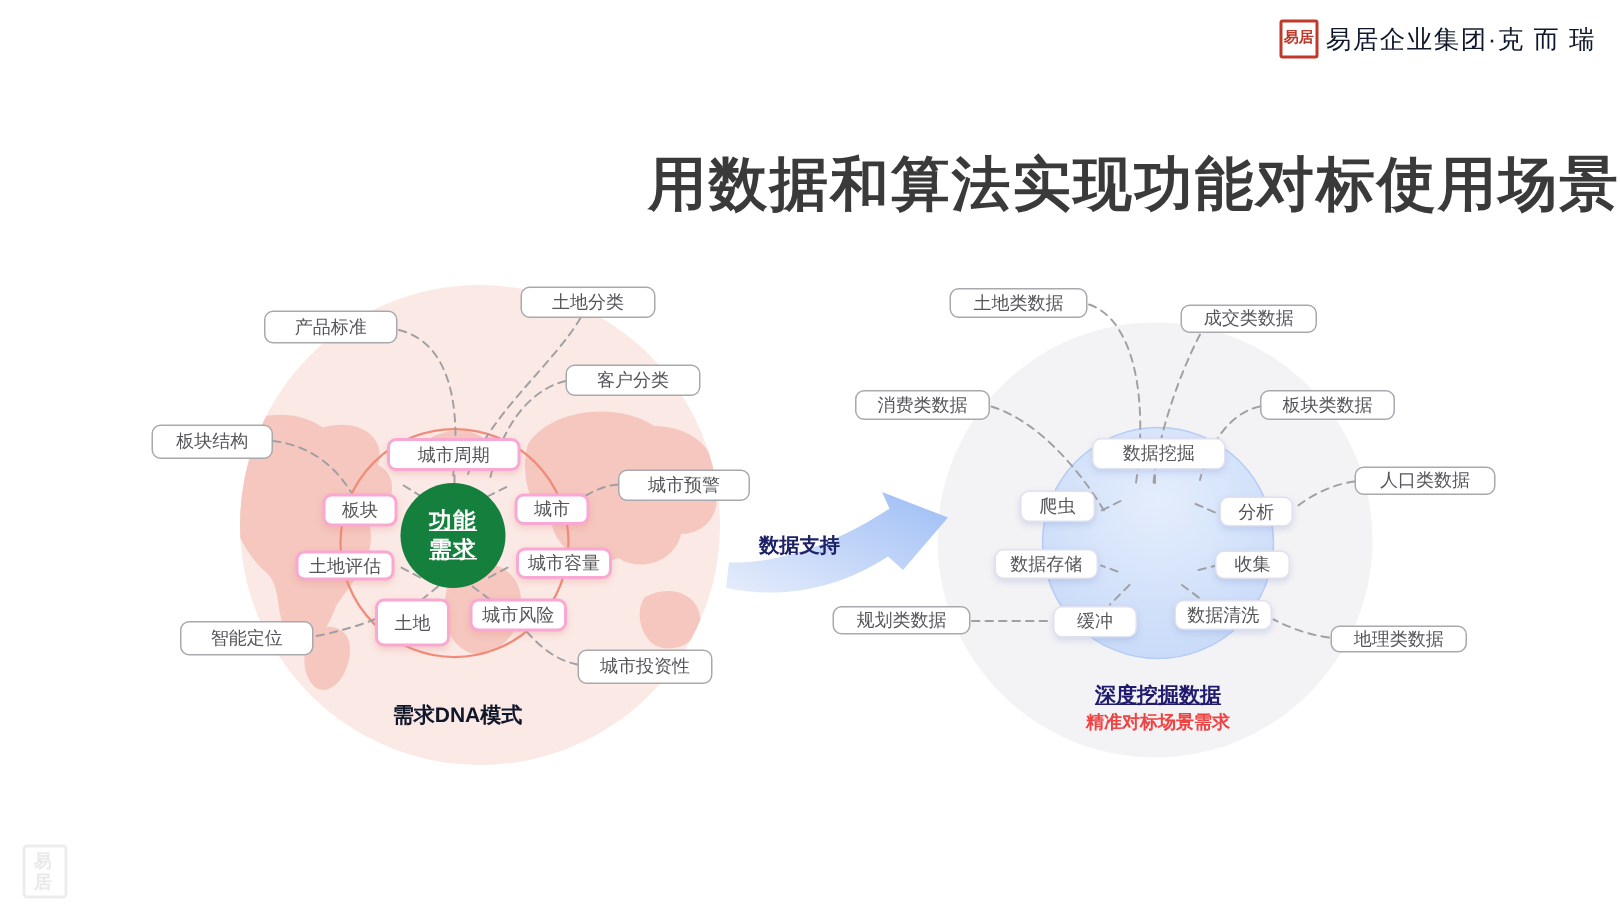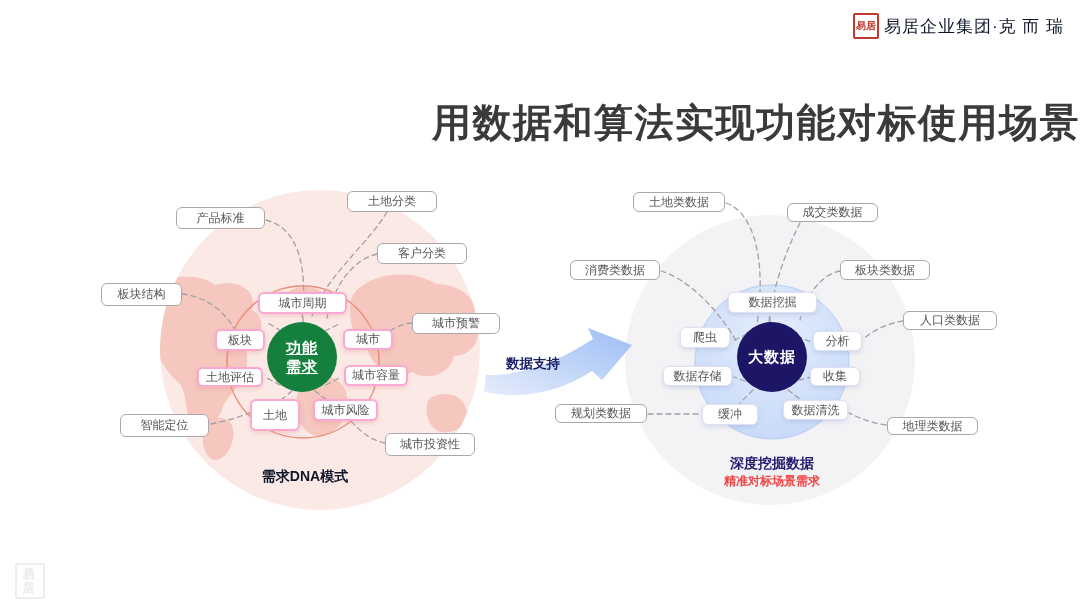--- a/index.html
+++ b/index.html
@@ -40,21 +40,21 @@
   }
   .cc-left  { left:267px; top:322px; width:70px; height:70px; background:#15803d; font-size:15px;text-decoration:underline; }
   .cc-left span { display:block; width:34px; line-height:1.3; letter-spacing:1px; }
   .cc-right { left:737px; top:322px; width:70px; height:70px; background:#1d1666; font-size:15px; letter-spacing:1px; }
   .caption-left {
     position:absolute; left:230px; top:468px; width:150px; text-align:center;
     font-size:14px; font-weight:bold; color:#0f172a;
   }
   .caption-right {
     position:absolute; left:697px; top:455px; width:150px; text-align:center;
-    font-size:14px; font-weight:bold; color:#201b6e;
+    font-size:14px; font-weight:bold; color:#201b6e;text-decoration:underline;
   }
   .subcaption-right {
     position:absolute; left:690px; top:473px; width:164px; text-align:center;
     font-size:12px; color:#ef4444; font-weight:bold;
   }
   .arrow-label {
     position:absolute; left:506px; top:355px; font-size:13.5px; font-weight:bold; color:#1d2166;
   }
 </style>
 </head>
@@ -167,19 +167,16 @@
   <div class="node node-gray" style="left:887px;top:417px;width:91px;height:18px">地理类数据</div>
 
   <div class="node node-blue" style="left:728px;top:292px;width:89px;height:21px">数据挖掘</div>
   <div class="node node-blue" style="left:680px;top:327px;width:50px;height:21px">爬虫</div>
   <div class="node node-blue" style="left:813px;top:331px;width:49px;height:20px">分析</div>
   <div class="node node-blue" style="left:663px;top:366px;width:69px;height:20px">数据存储</div>
   <div class="node node-blue" style="left:810px;top:367px;width:50px;height:19px">收集</div>
   <div class="node node-blue" style="left:702px;top:404px;width:56px;height:21px">缓冲</div>
   <div class="node node-blue" style="left:783px;top:400px;width:65px;height:20px">数据清洗</div>
 
-  <div class="center-circle cc-right">
-    <span>大数据</span>
-  </div>
   <div class="caption-right">深度挖掘数据</div>
   <div class="subcaption-right">精准对标场景需求</div>
 
 </div>
 
 </body></html>

